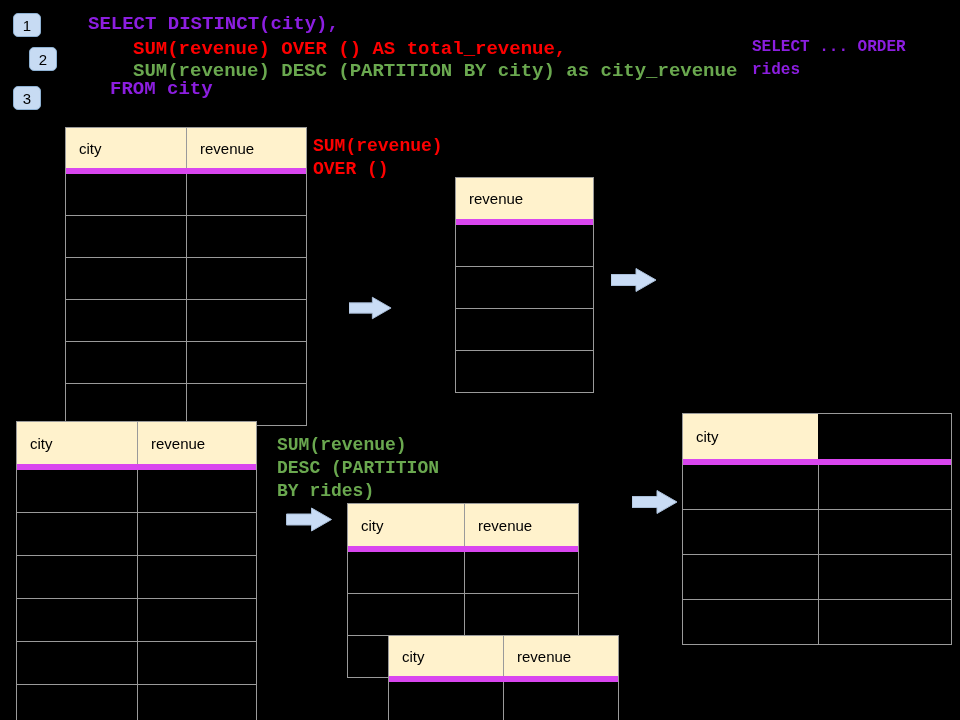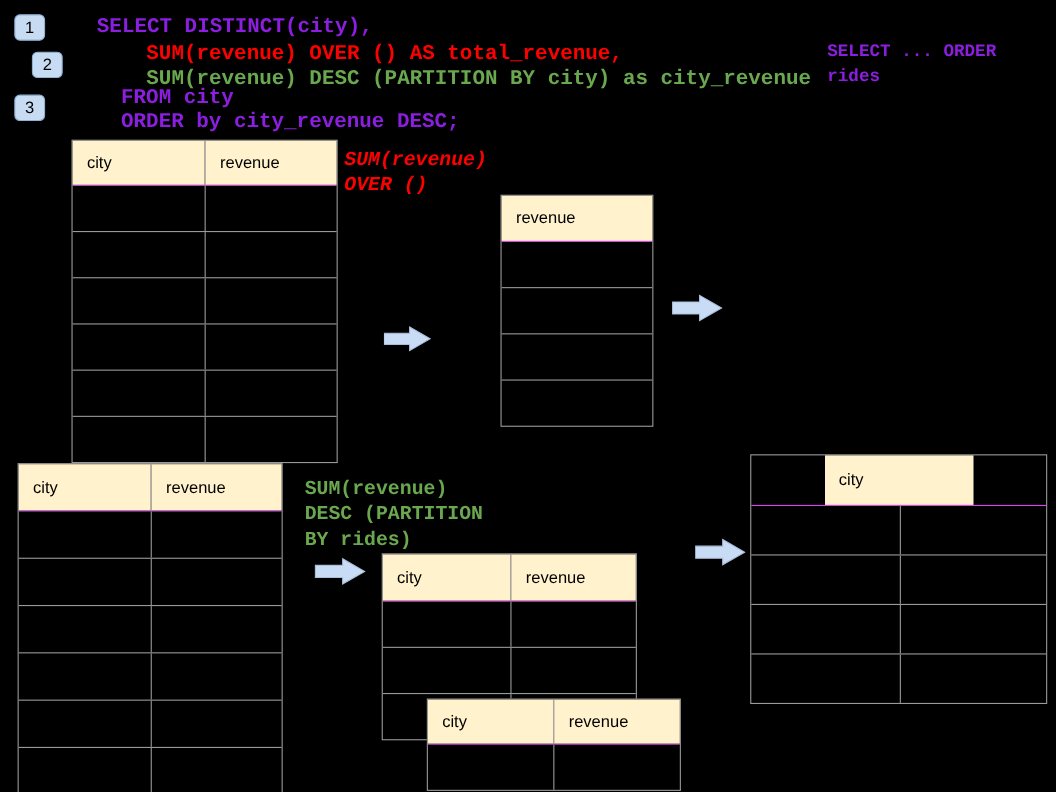--- a/index.html
+++ b/index.html
@@ -14,21 +14,21 @@
   .purple{color:#8c1ee0;}
   .red{color:#fe0000;}
   .green{color:#6aa84f;}
   
   .badge{position:absolute;width:28px;height:24px;background:#c7dbf3;
          border:1px solid #8fb2d4;border-radius:5px;box-sizing:border-box;
          display:flex;align-items:center;justify-content:center;
          font-size:15px;color:#000;}
   
   .tbl{position:absolute;background:#000;border:1px solid #9a9a9a;}
-  .thead{display:flex;border-bottom:1px solid #d946ef;justify-content:center;}
+  .thead{display:flex;border-bottom:6px solid #d946ef;}
   .th{background:#fff2cc;display:flex;align-items:center;padding-left:13px;
       font-size:15px;color:#000;box-sizing:border-box;}
   .th + .th{border-left:1px solid #9a9a9a;}
   .tr{display:flex;border-bottom:1px solid #9a9a9a;}
   .tr:last-child{border-bottom:none;}
   .td{box-sizing:border-box;}
   .td + .td{border-left:1px solid #9a9a9a;}
   .col2{flex:1;}
   
   .arrow{position:absolute;}
@@ -39,26 +39,25 @@
 <div id="canvas">
 
   <div class="badge" style="left:13px;top:13px;">1</div>
   <div class="badge" style="left:29px;top:47px;">2</div>
   <div class="badge" style="left:13px;top:86px;">3</div>
 
   <div class="mono code-main red" style="left:133px;top:38px;">SUM(revenue) OVER () AS total_revenue,</div>
   <div class="mono code-main purple" style="left:88px;top:13px;">SELECT DISTINCT(city),</div>
   <div class="mono code-main green" style="left:133px;top:60px;">SUM(revenue) DESC (PARTITION BY city) as city_revenue</div>
   <div class="mono code-main purple" style="left:110px;top:78px;">FROM city</div>
-  <div class="mono code-main purple" style="left:110px;top:99px;">ORDER by city_revenue DESC;</div>
 
   <div class="mono code-side purple" style="left:752px;top:36px;"><span>SELECT ... ORDER</span>
 <span>rides</span></div>
 
-  <div class="mono code-ann red" style="left:313px;top:135px;font-style:italic;"><span>SUM(revenue)</span>
+  <div class="mono code-ann red" style="left:313px;top:135px;"><span>SUM(revenue)</span>
 <span>OVER ()</span></div>
 
   <div class="mono code-ann green" style="left:277px;top:434px;"><span>SUM(revenue)</span>
 <span>DESC (PARTITION</span>
 <span>BY rides)</span></div>
 
   <div class="tbl" style="left:65px;top:127px;width:240px;">
     <div class="thead" style="height:40px;">
       <div class="th" style="width:120px;">city</div>
       <div class="th col2">revenue</div>

